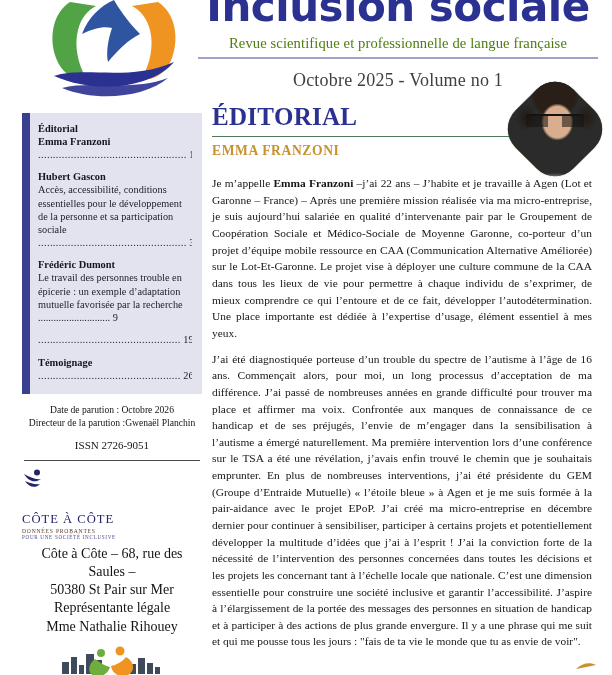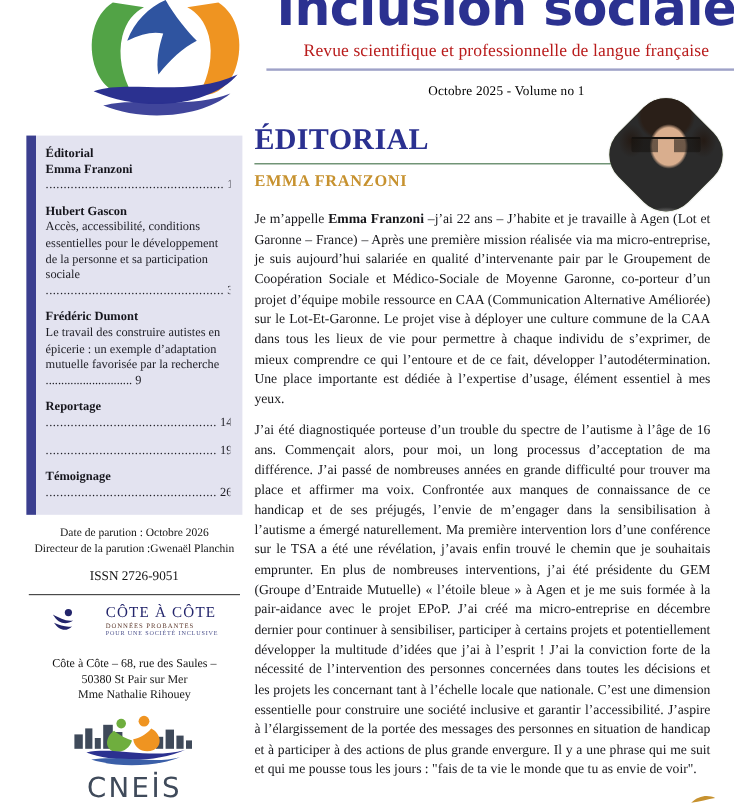--- a/index.html
+++ b/index.html
@@ -8,21 +8,21 @@
     width: 612px; height: 675px;
     background: #ffffff;
     font-family: "Liberation Serif", "DejaVu Serif", serif;
     color: #1a1a1a;
     overflow: hidden;
     position: relative;
   }
 
   
   .masthead {
-    position: absolute; left:0; top:0; width:488px; height:92px;margin-left:24px;
+    position: absolute; left:0; top:0; width:488px; height:92px;
   }
   .logo-wrap {
     position: absolute; left: 34px; top: -46px;
     width: 160px; height: 150px;
   }
   .title-block {
     position: absolute; left: 196px; top: -14px; width: 404px;
     text-align: center;
   }
   .journal-title {
@@ -30,32 +30,32 @@
     font-weight: 700;
     font-size: 42px;
     letter-spacing: -0.5px;
     color: #2b3190;
     line-height: 1.0;
     white-space: nowrap;
     margin:0;
   }
   .journal-sub {
     font-size: 14.6px;
-    color: #b91c1c;
+    color: #4d7c0f;
     margin-top: 7px;
     letter-spacing: 0.1px;
     white-space: nowrap;
   }
   .sub-rule {
     height: 2px; background: #9fa2c8; margin: 5px 2px 0 2px;
   }
   .issue-line {
     margin-top: 11px;
-    font-size: 11px;
-    color: #000000;
+    font-size: 18px;
+    color: #404040;
     letter-spacing: 0.2px;
   }
 
   
   .sidebar {
     position: absolute; left: 22px; top: 113px; width: 180px;
   }
   .toc-box {
     position: relative;
     background: #e3e3f0;
@@ -84,30 +84,30 @@
     text-align:center; margin-top: 10px;
     font-size: 9.6px; line-height: 1.35; color:#141414;
   }
   .issn { text-align:center; margin-top: 9px; font-size: 11px; color:#141414; }
 
   .divider {
     height: 1px; background: #4a4a4a; margin: 9px 2px 0 2px;
   }
 
   .org-block { text-align:center; margin-top: 7px; }
-  .cac-logo { display:flex; align-items:center; justify-content:center; gap:22px; }
+  .cac-logo { display:flex; justify-content:center; gap:22px;flex-direction:column; }
   .cac-text { text-align:left; }
   .cac-name {
     font-size: 12.6px; letter-spacing: 1px; color:#23256b;
     font-family: "Liberation Serif", serif;
   }
   .cac-t1 { font-size: 5.6px; letter-spacing: 0.8px; color:#5d3a2e; margin-top:1px; }
   .cac-t2 { font-size: 5.1px; letter-spacing: 0.7px; color:#4a4f8a; }
   .org-addr {
-    margin-top: 16px; font-size: 10px; line-height: 1.3; color:#141414;
+    margin-top: 5px; font-size: 14px; line-height: 1.3; color:#141414;
   }
 
   .cneis-block { text-align:center; margin-top: 8px; }
   .cneis-word {
     font-family: "DejaVu Sans", sans-serif;
     font-size: 23px; letter-spacing: 2px; color: #3f4a5a; line-height: 1;
     margin-top: 1px;
   }
 
   
@@ -221,27 +221,23 @@
     </div>
 
     <div class="toc-entry">
       <div class="toc-head">Hubert Gascon</div>
       <div class="toc-sub">Accès, accessibilité, conditions essentielles pour le développement de la personne et sa participation sociale</div>
       <div class="toc-dots"><span class="dots">..................................................</span> <span class="pg">3</span></div>
     </div>
 
     <div class="toc-entry">
       <div class="toc-head">Frédéric Dumont</div>
-      <div class="toc-sub"><span>Le travail des construire autistes en épicerie : un exemple d’adaptation mutuelle favorisée par la recherche</span> <span class="dots">............................</span> <span class="pg">9</span></div>
-    </div>
-
-    <div class="toc-entry">
-      <div class="toc-head">Reportage</div>
-      <div class="toc-dots"><span class="dots">................................................</span> <span class="pg">14</span></div>
-    </div>
+      <div class="toc-sub"><span>Le travail des personnes trouble en épicerie : un exemple d’adaptation mutuelle favorisée par la recherche</span> <span class="dots">............................</span> <span class="pg">9</span></div>
+    </div>
+
 
     <div class="toc-entry">
       <div class="toc-dots"><span class="dots">................................................</span> <span class="pg">19</span></div>
     </div>
 
     <div class="toc-entry">
       <div class="toc-head">Témoignage</div>
       <div class="toc-dots"><span class="dots">................................................</span> <span class="pg">26</span></div>
     </div>
   </div>
@@ -264,20 +260,21 @@
       </svg>
       <div class="cac-text">
         <div class="cac-name">CÔTE À CÔTE</div>
         <div class="cac-t1">DONNÉES PROBANTES</div>
         <div class="cac-t2">POUR UNE SOCIÉTÉ INCLUSIVE</div>
       </div>
     </div>
     <div class="org-addr">
       <div>Côte à Côte – 68, rue des Saules –</div>
       <div>50380 St Pair sur Mer</div>
+      <div>Représentante légale</div>
       <div>Mme Nathalie Rihouey</div>
     </div>
   </div>
 
   <div class="cneis-block">
     <svg width="116" height="46" viewBox="0 0 116 46" aria-hidden="true">
 
       <g fill="#3f4a5a">
         <rect x="8" y="18" width="7" height="12"></rect>
         <rect x="17" y="13" width="6" height="17"></rect>

